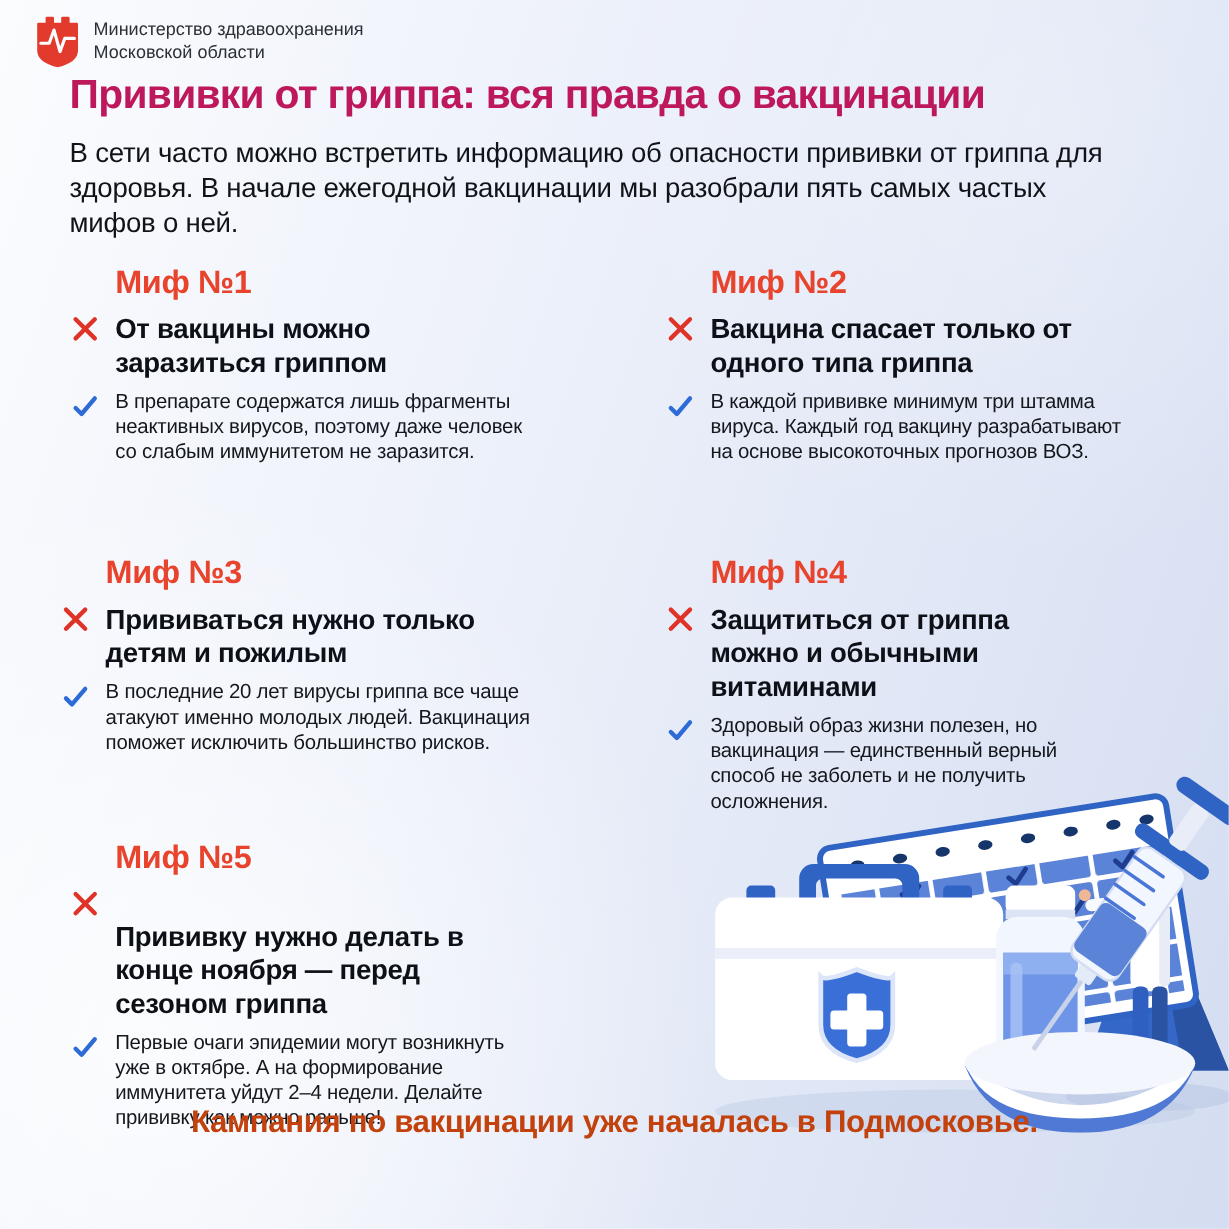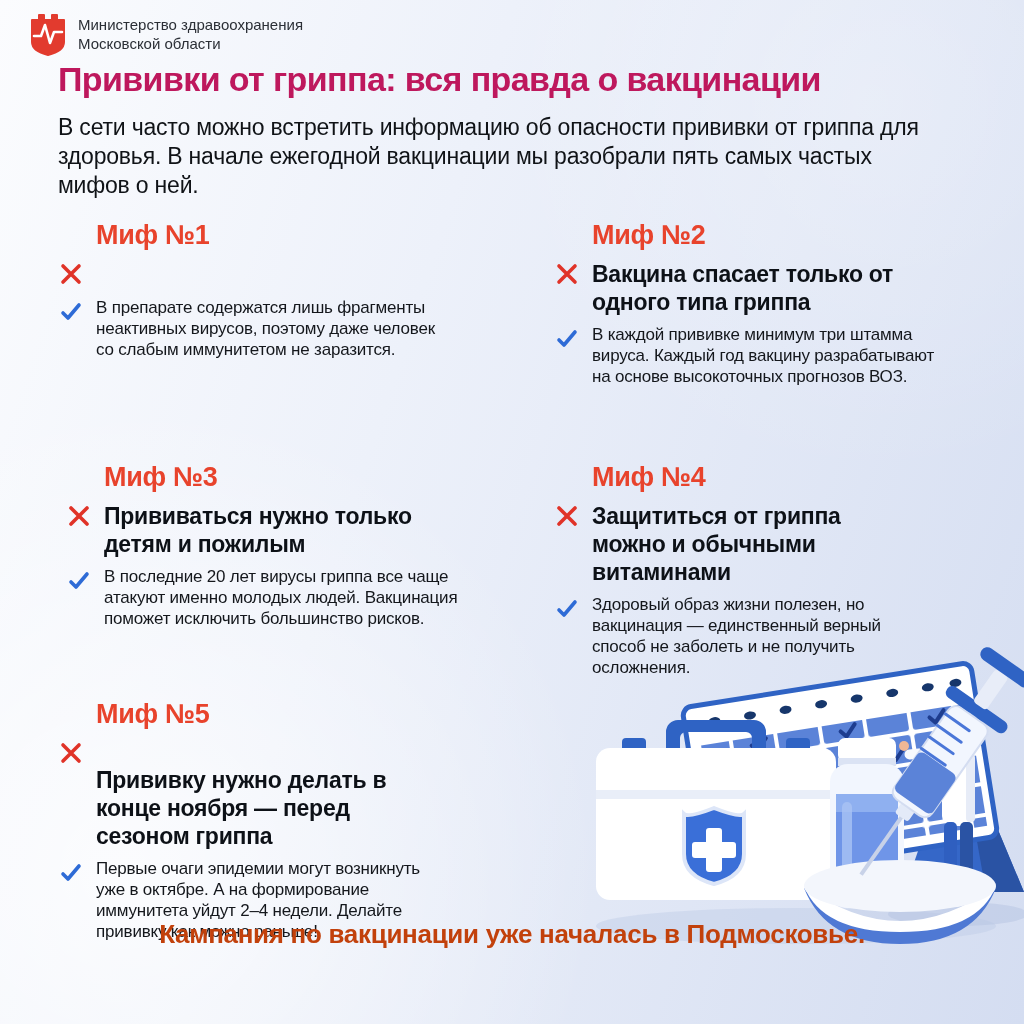--- a/index.html
+++ b/index.html
@@ -13,21 +13,21 @@
   }
   .brand{position:absolute;left:28px;top:12px;display:flex;align-items:center;gap:10px;}
   .brand-name{font-size:15px;line-height:1.3;color:#2b2f36;}
   .title{position:absolute;left:58px;top:60px;width:920px;
     font-size:34px;font-weight:bold;color:#be185d;letter-spacing:-0.6px;}
   .intro{position:absolute;left:58px;top:113px;width:880px;
     font-size:23px;line-height:1.27;letter-spacing:-0.2px;color:#101317;font-weight:500;}
   .myth{position:absolute;width:470px;}
   #myth1{left:60px;top:220px;}
   #myth2{left:556px;top:220px;}
-  #myth3{left:68px;top:462px;}
+  #myth3{left:52px;top:462px;}
   #myth4{left:556px;top:462px;}
   #myth5{left:60px;top:699px;}
   .myth-heading{margin:0 0 9px 36px;font-size:27px;font-weight:bold;color:#e8432c;letter-spacing:-0.3px;}
   .row{display:flex;gap:12px;align-items:flex-start;}
   .icon-cell{flex:none;width:24px;padding-top:3px;}
   .myth-text{font-size:23px;font-weight:bold;line-height:1.22;letter-spacing:-0.25px;max-width:322px;color:#0d1117;}
   .fact-row{margin-top:9px;}
   .fact-text{font-size:17px;line-height:1.23;letter-spacing:-0.2px;max-width:356px;color:#14171c;}
   .footer{position:absolute;left:0;top:918px;width:1024px;text-align:center;
     font-size:26px;font-weight:bold;color:#c2410c;line-height:1.24;letter-spacing:-0.3px;}
@@ -51,20 +51,21 @@
 <div class="intro">В сети часто можно встретить информацию об опасности прививки от гриппа для здоровья. В начале ежегодной вакцинации мы разобрали пять самых частых мифов о ней.</div>
 
 <div class="myth" id="myth1">
   <div class="myth-heading">Миф №1</div>
   <div class="row">
     <span class="icon-cell">
       <svg width="22" height="22" viewBox="0 0 22 22">
           <path d="M3,3 L19,19 M19,3 L3,19" stroke="#e03328" stroke-width="3.6" stroke-linecap="round"></path>
         </svg>
     </span>
+    <div class="myth-text">От вакцины можно заразиться гриппом</div>
   </div>
   <div class="row fact-row">
     <span class="icon-cell">
       <svg width="22" height="22" viewBox="0 0 22 22">
           <path d="M3,12 L8,17 L19,4" fill="none" stroke="#2e6bd6" stroke-width="3.6" stroke-linecap="round" stroke-linejoin="round"></path>
         </svg>
     </span>
     <div class="fact-text">В препарате содержатся лишь фрагменты неактивных вирусов, поэтому даже человек со слабым иммунитетом не заразится.</div>
   </div>
 </div>

